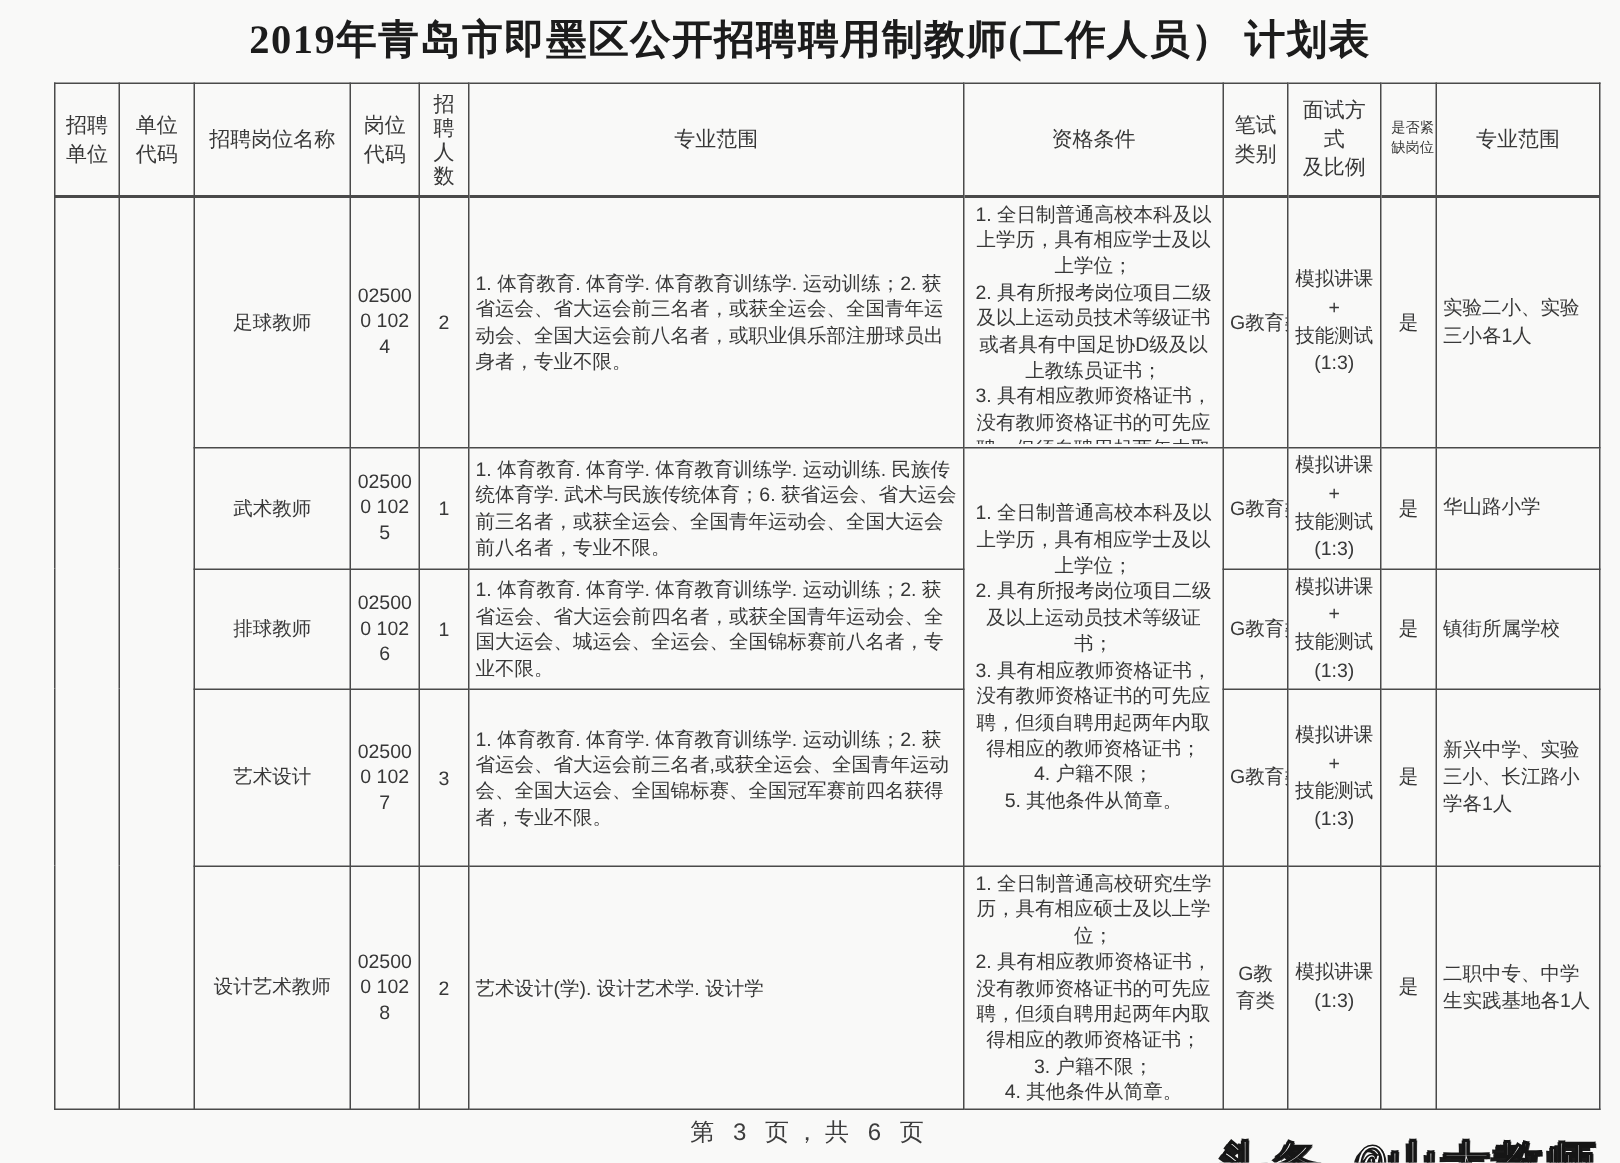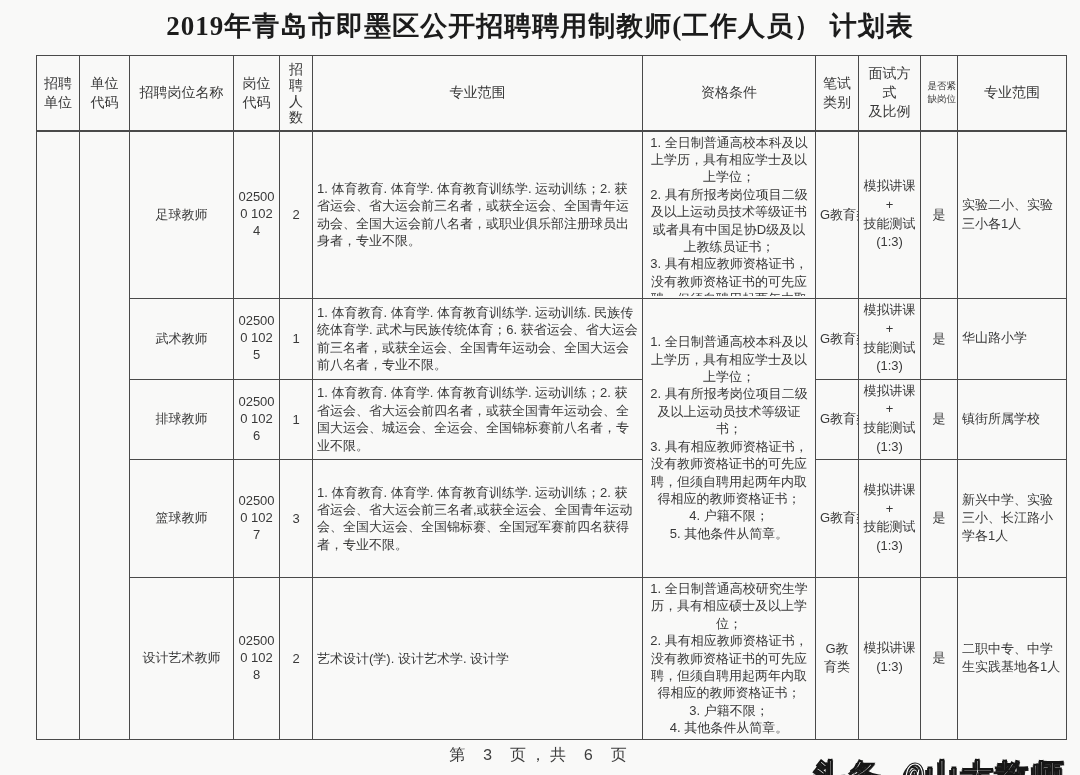--- a/index.html
+++ b/index.html
@@ -53,21 +53,21 @@
   .qwrap.clip1{max-height:162px;}
   .code-cell{font-size:12px;line-height:1.3;padding:2px 2px;}
   .wt-cell{font-size:12.5px;padding:2px 1px;}
   .wt-clip{white-space:nowrap;text-align:left;padding-left:2px;}
   .iv-cell{font-size:12.5px;line-height:1.45;padding:2px 1px;}
   .unit-cell{font-size:12.5px;line-height:1.4;padding:2px 5px;}
   .scarce-cell{font-size:13px;}
   .footer{
     position:absolute;top:745px;left:0;width:1080px;
     text-align:center;
-    font-family:Liberation Mono, monospace;
+    font-family:Liberation Sans, sans-serif;
     font-size:16px;color:#3d3d3d;letter-spacing:4px;
   }
   .watermark{
     position:absolute;right:14px;top:718px;
     font-family:Liberation Mono, monospace;
     font-weight:700;font-size:33px;letter-spacing:2px;
     color:#ffffff;
     -webkit-text-stroke:1px #151515;
     text-shadow:-3px 3px 0 #1a1a1a,-1px 1px 0 #1a1a1a,1px 1px 0 #3a3a3a;
     white-space:nowrap;
@@ -162,21 +162,21 @@
         <td class="c">1</td>
         <td class="l major-cell">1. 体育教育. 体育学. 体育教育训练学. 运动训练；2. 获省运会、省大运会前四名者，或获全国青年运动会、全国大运会、城运会、全运会、全国锦标赛前八名者，专业不限。</td>
         <td class="wt-cell wt-clip">G教育类</td>
         <td class="c iv-cell pre">模拟讲课+
 技能测试
 (1:3)</td>
         <td class="c scarce-cell">是</td>
         <td class="l unit-cell">镇街所属学校</td>
       </tr>
       <tr style="height:118px">
-        <td class="c">篮球教师</td>
+        <td class="c">艺术设计</td>
         <td class="c code-cell">025000 1027</td>
         <td class="c">3</td>
         <td class="l major-cell">1. 体育教育. 体育学. 体育教育训练学. 运动训练；2. 获省运会、省大运会前三名者,或获全运会、全国青年运动会、全国大运会、全国锦标赛、全国冠军赛前四名获得者，专业不限。</td>
         <td class="wt-cell wt-clip">G教育类</td>
         <td class="c iv-cell pre">模拟讲课+
 技能测试
 (1:3)</td>
         <td class="c scarce-cell">是</td>
         <td class="l unit-cell">新兴中学、实验三小、长江路小学各1人</td>
       </tr>

